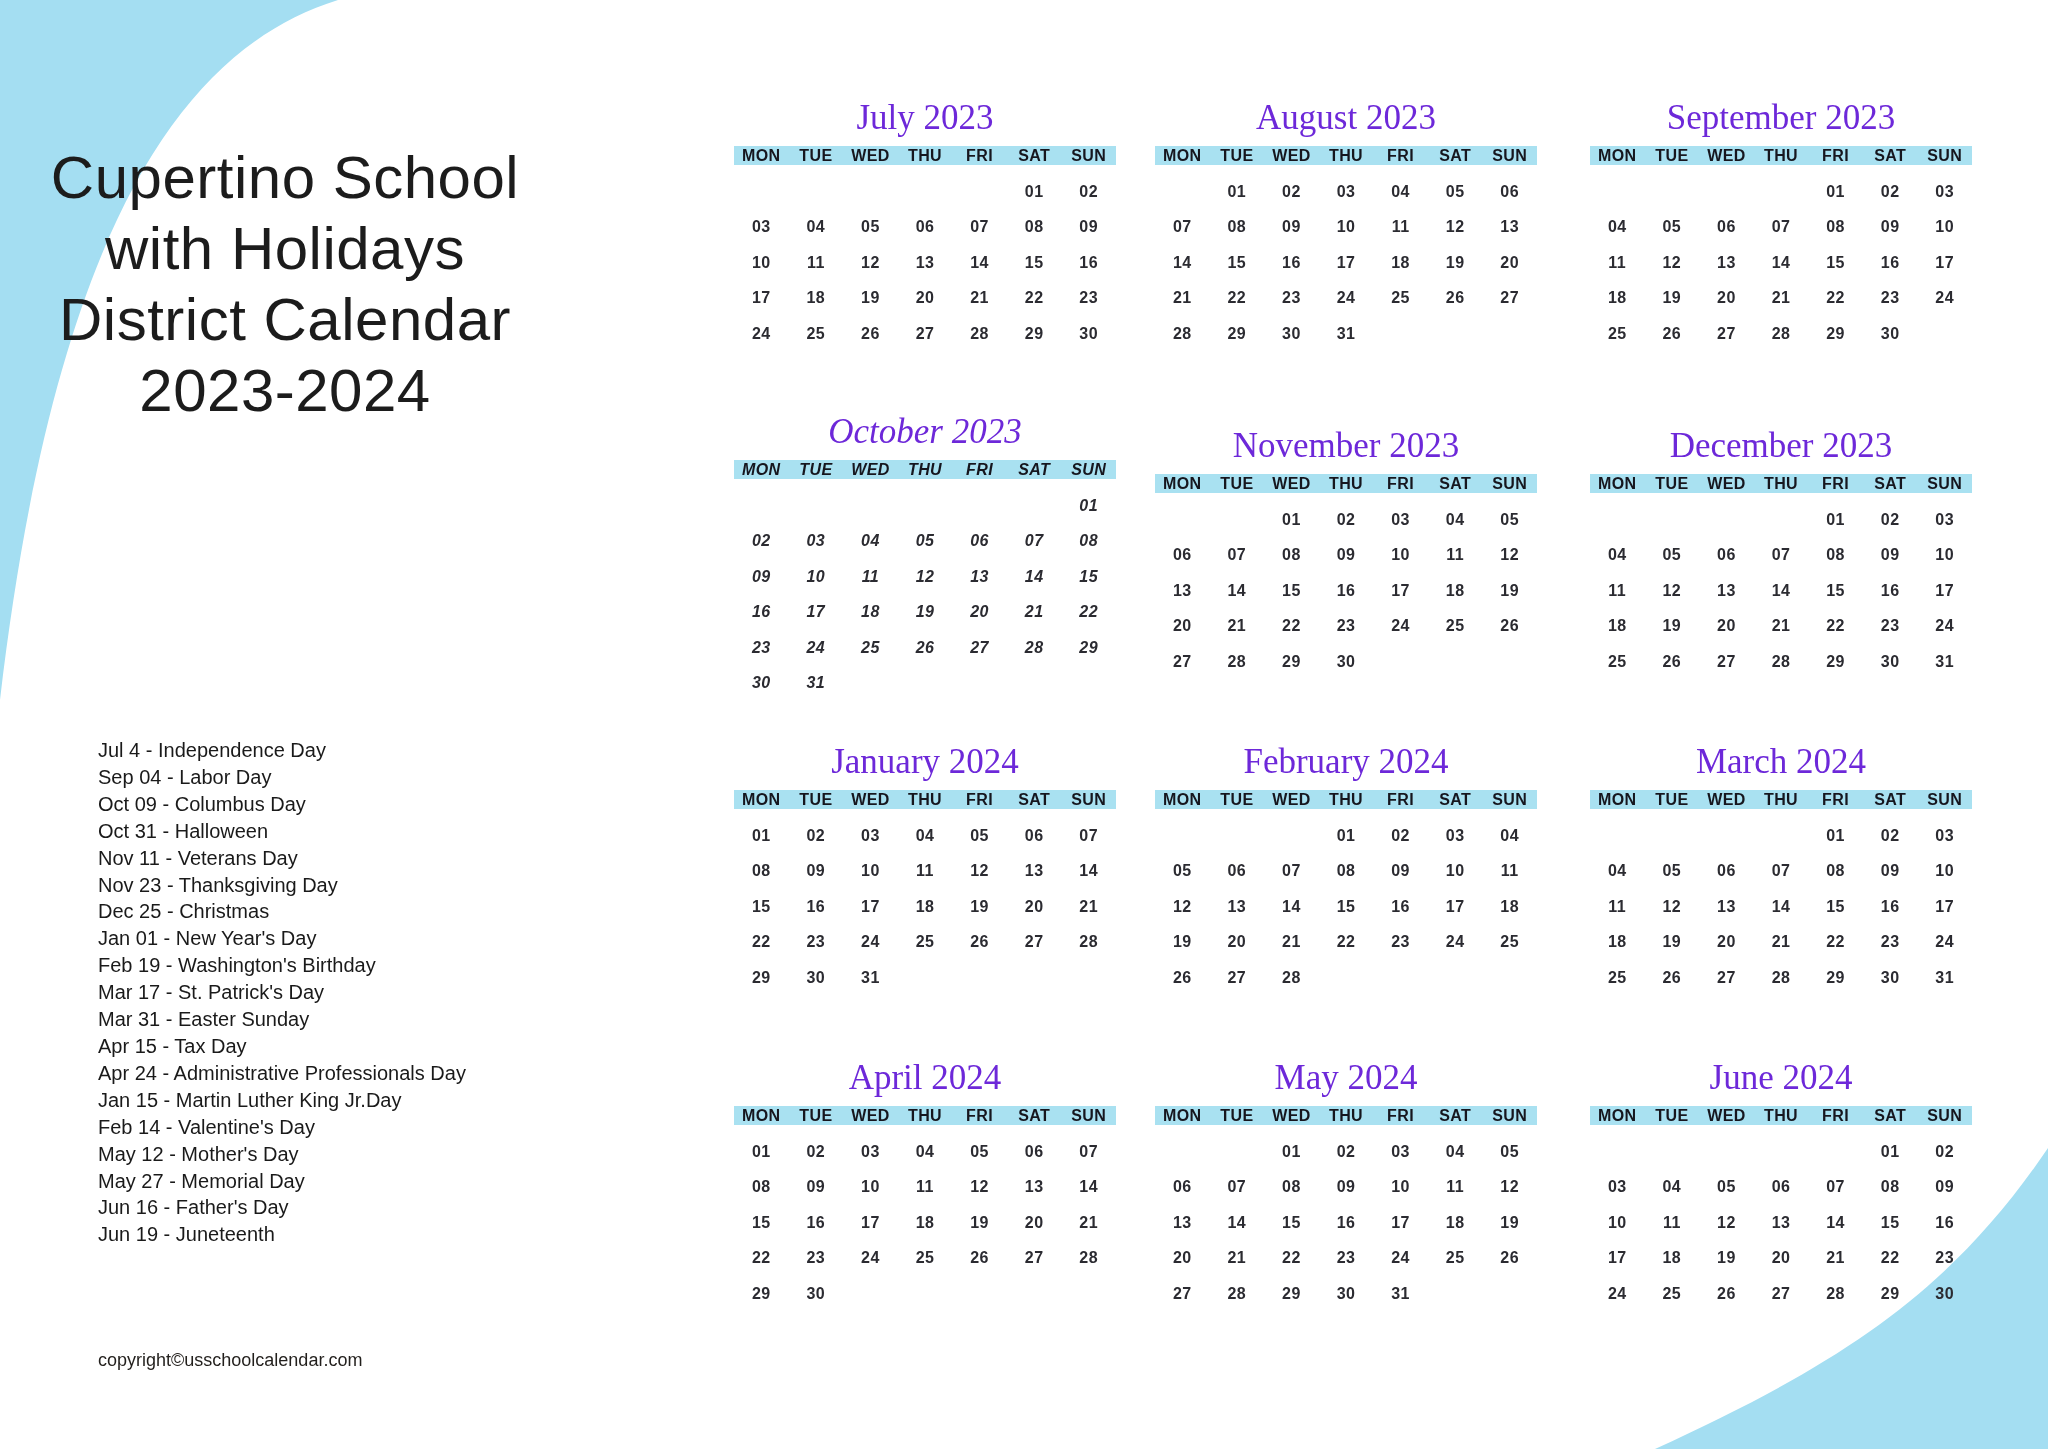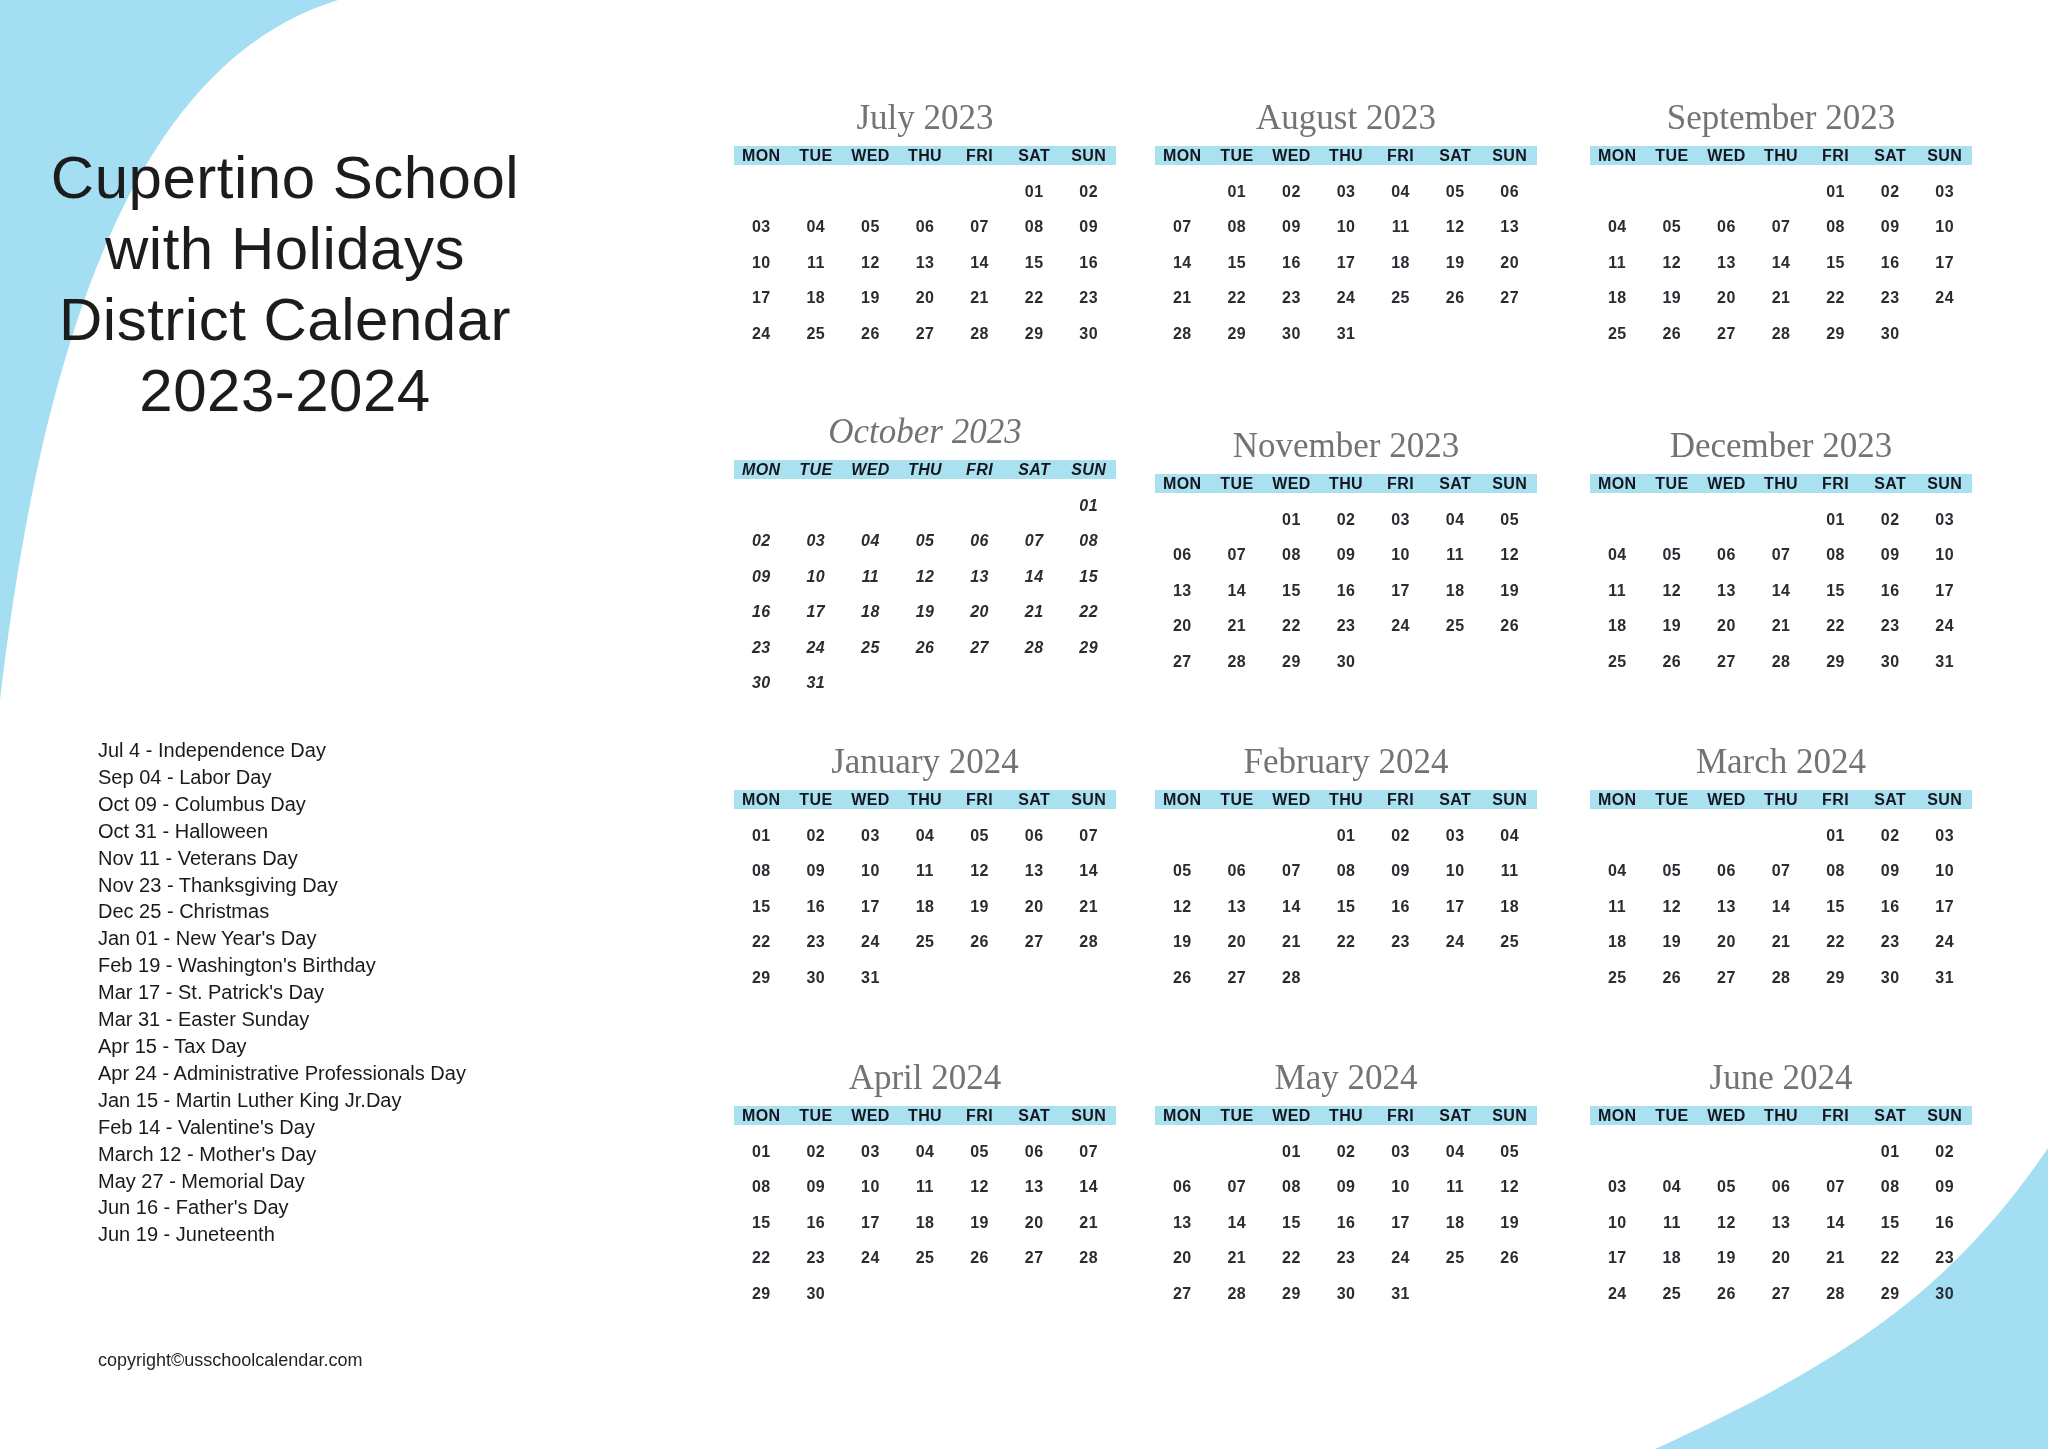--- a/index.html
+++ b/index.html
@@ -33,21 +33,21 @@
     z-index:2;
   }
 
   
   .month{
     position:absolute;width:382px;z-index:2;
   }
   .month-title{
     font-family:"Liberation Serif", serif;
     font-size:35px;line-height:40px;
-    color:#737373;
+    color:#6d28d9;
     text-align:center;
     height:40px;
     margin-bottom:8px;
     white-space:nowrap;
   }
   .day-band{
     display:flex;height:19px;align-items:center;
     background:#a9e1f1;
   }
   .weeks{margin-top:9px;}
@@ -88,21 +88,21 @@
       <div class="holiday-item">Nov 23 - Thanksgiving Day</div>
       <div class="holiday-item">Dec 25 - Christmas</div>
       <div class="holiday-item">Jan 01 - New Year's Day</div>
       <div class="holiday-item">Feb 19 - Washington's Birthday</div>
       <div class="holiday-item">Mar 17 - St. Patrick's Day</div>
       <div class="holiday-item">Mar 31 - Easter Sunday</div>
       <div class="holiday-item">Apr 15 - Tax Day</div>
       <div class="holiday-item">Apr 24 - Administrative Professionals Day</div>
       <div class="holiday-item">Jan 15 - Martin Luther King Jr.Day</div>
       <div class="holiday-item">Feb 14 - Valentine's Day</div>
-      <div class="holiday-item">March 12 - Mother's Day</div>
+      <div class="holiday-item">May 12 - Mother's Day</div>
       <div class="holiday-item">May 27 - Memorial Day</div>
       <div class="holiday-item">Jun 16 - Father's Day</div>
       <div class="holiday-item">Jun 19 - Juneteenth</div>
     </div>
 
   <div id="copyright">copyright©usschoolcalendar.com</div>
 
   <div id="months-grid">
       <div class="month" style="left: 734px; top: 98px;">
         <div class="month-title">July 2023</div>

